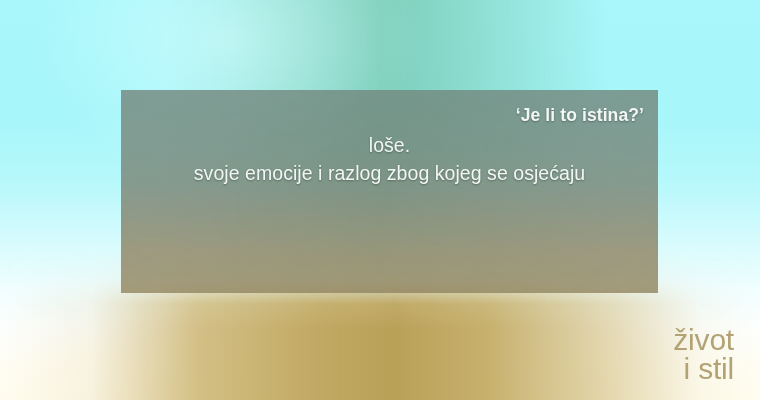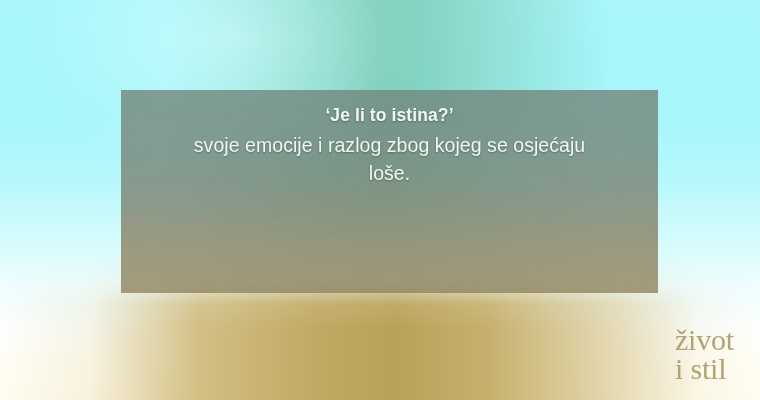--- a/index.html
+++ b/index.html
@@ -119,38 +119,39 @@
     position: relative;
     z-index: 1;
   }
 
   #caption-title {
     font-size: 17.5px;
     font-weight: bold;
     line-height: 1.3;
     margin: 0 0 4px 0;
     letter-spacing: 0.1px;
+    text-align: right;
   }
 
   .caption-line {
     font-size: 19.5px;
     font-weight: 400;
     line-height: 28.5px;
     margin: 0;
     letter-spacing: 0.05px;
     white-space: nowrap;
   }
 
   
   #brand-logo {
     position: absolute;
     right: 26px;
     bottom: 16px;
-    text-align: left;
-    font-family: Liberation Serif, serif;
+    text-align: right;
+    font-family: Liberation Sans, sans-serif;
     color: #b3a374;
     line-height: 0.96;
     user-select: none;
   }
   #brand-line-1 {
     display: block;
     font-size: 30px;
     letter-spacing: -0.2px;
   }
   #brand-line-2 {
@@ -165,22 +166,22 @@
 <div id="stage">
 
   <div class="bg-layer bg-base"></div>
   <div class="bg-layer bg-green-center"></div>
   <div class="bg-layer bg-gold"></div>
   <div class="bg-layer bg-glow"></div>
 
   <div id="caption-box">
     <div id="caption-inner">
       <div id="caption-title">‘Je li to istina?’</div>
+      <p class="caption-line">loše.</p>
       <p class="caption-line">svoje emocije i razlog zbog kojeg se osjećaju</p>
-      <p class="caption-line">loše.</p>
     </div>
   </div>
 
   <div id="brand-logo">
     <span id="brand-line-1">život</span>
     <span id="brand-line-2">i stil</span>
   </div>
 
 </div>
 

